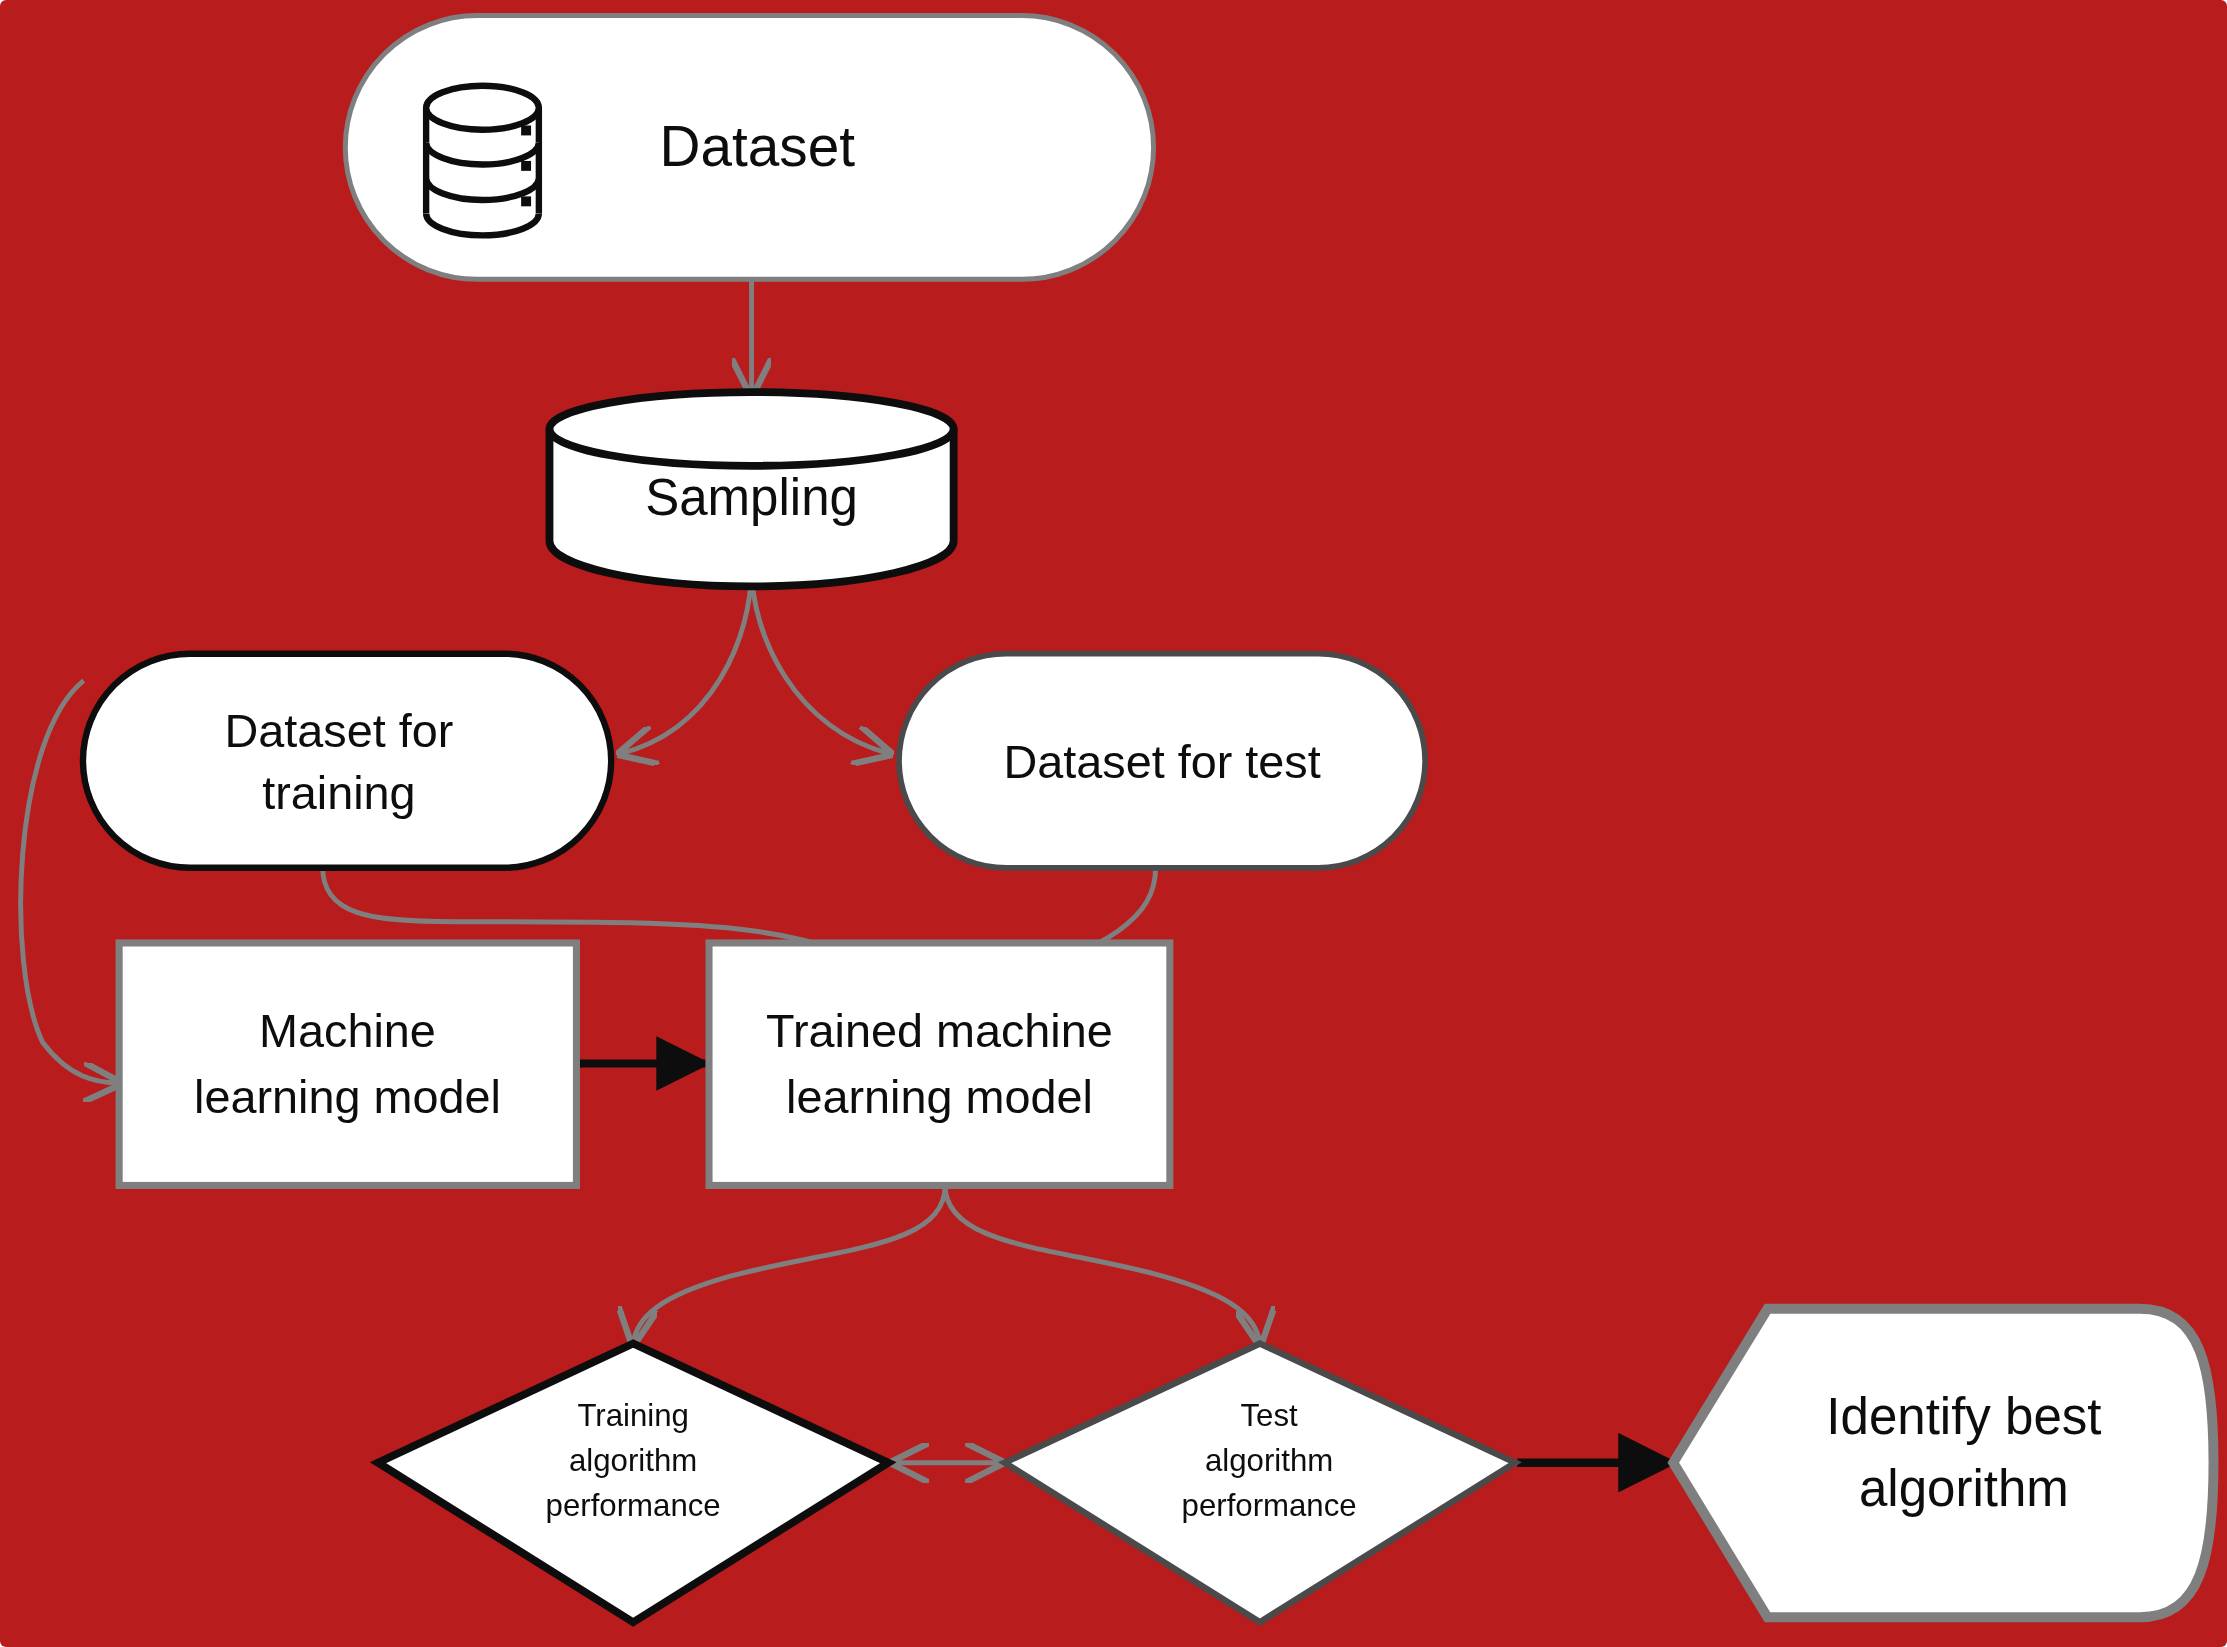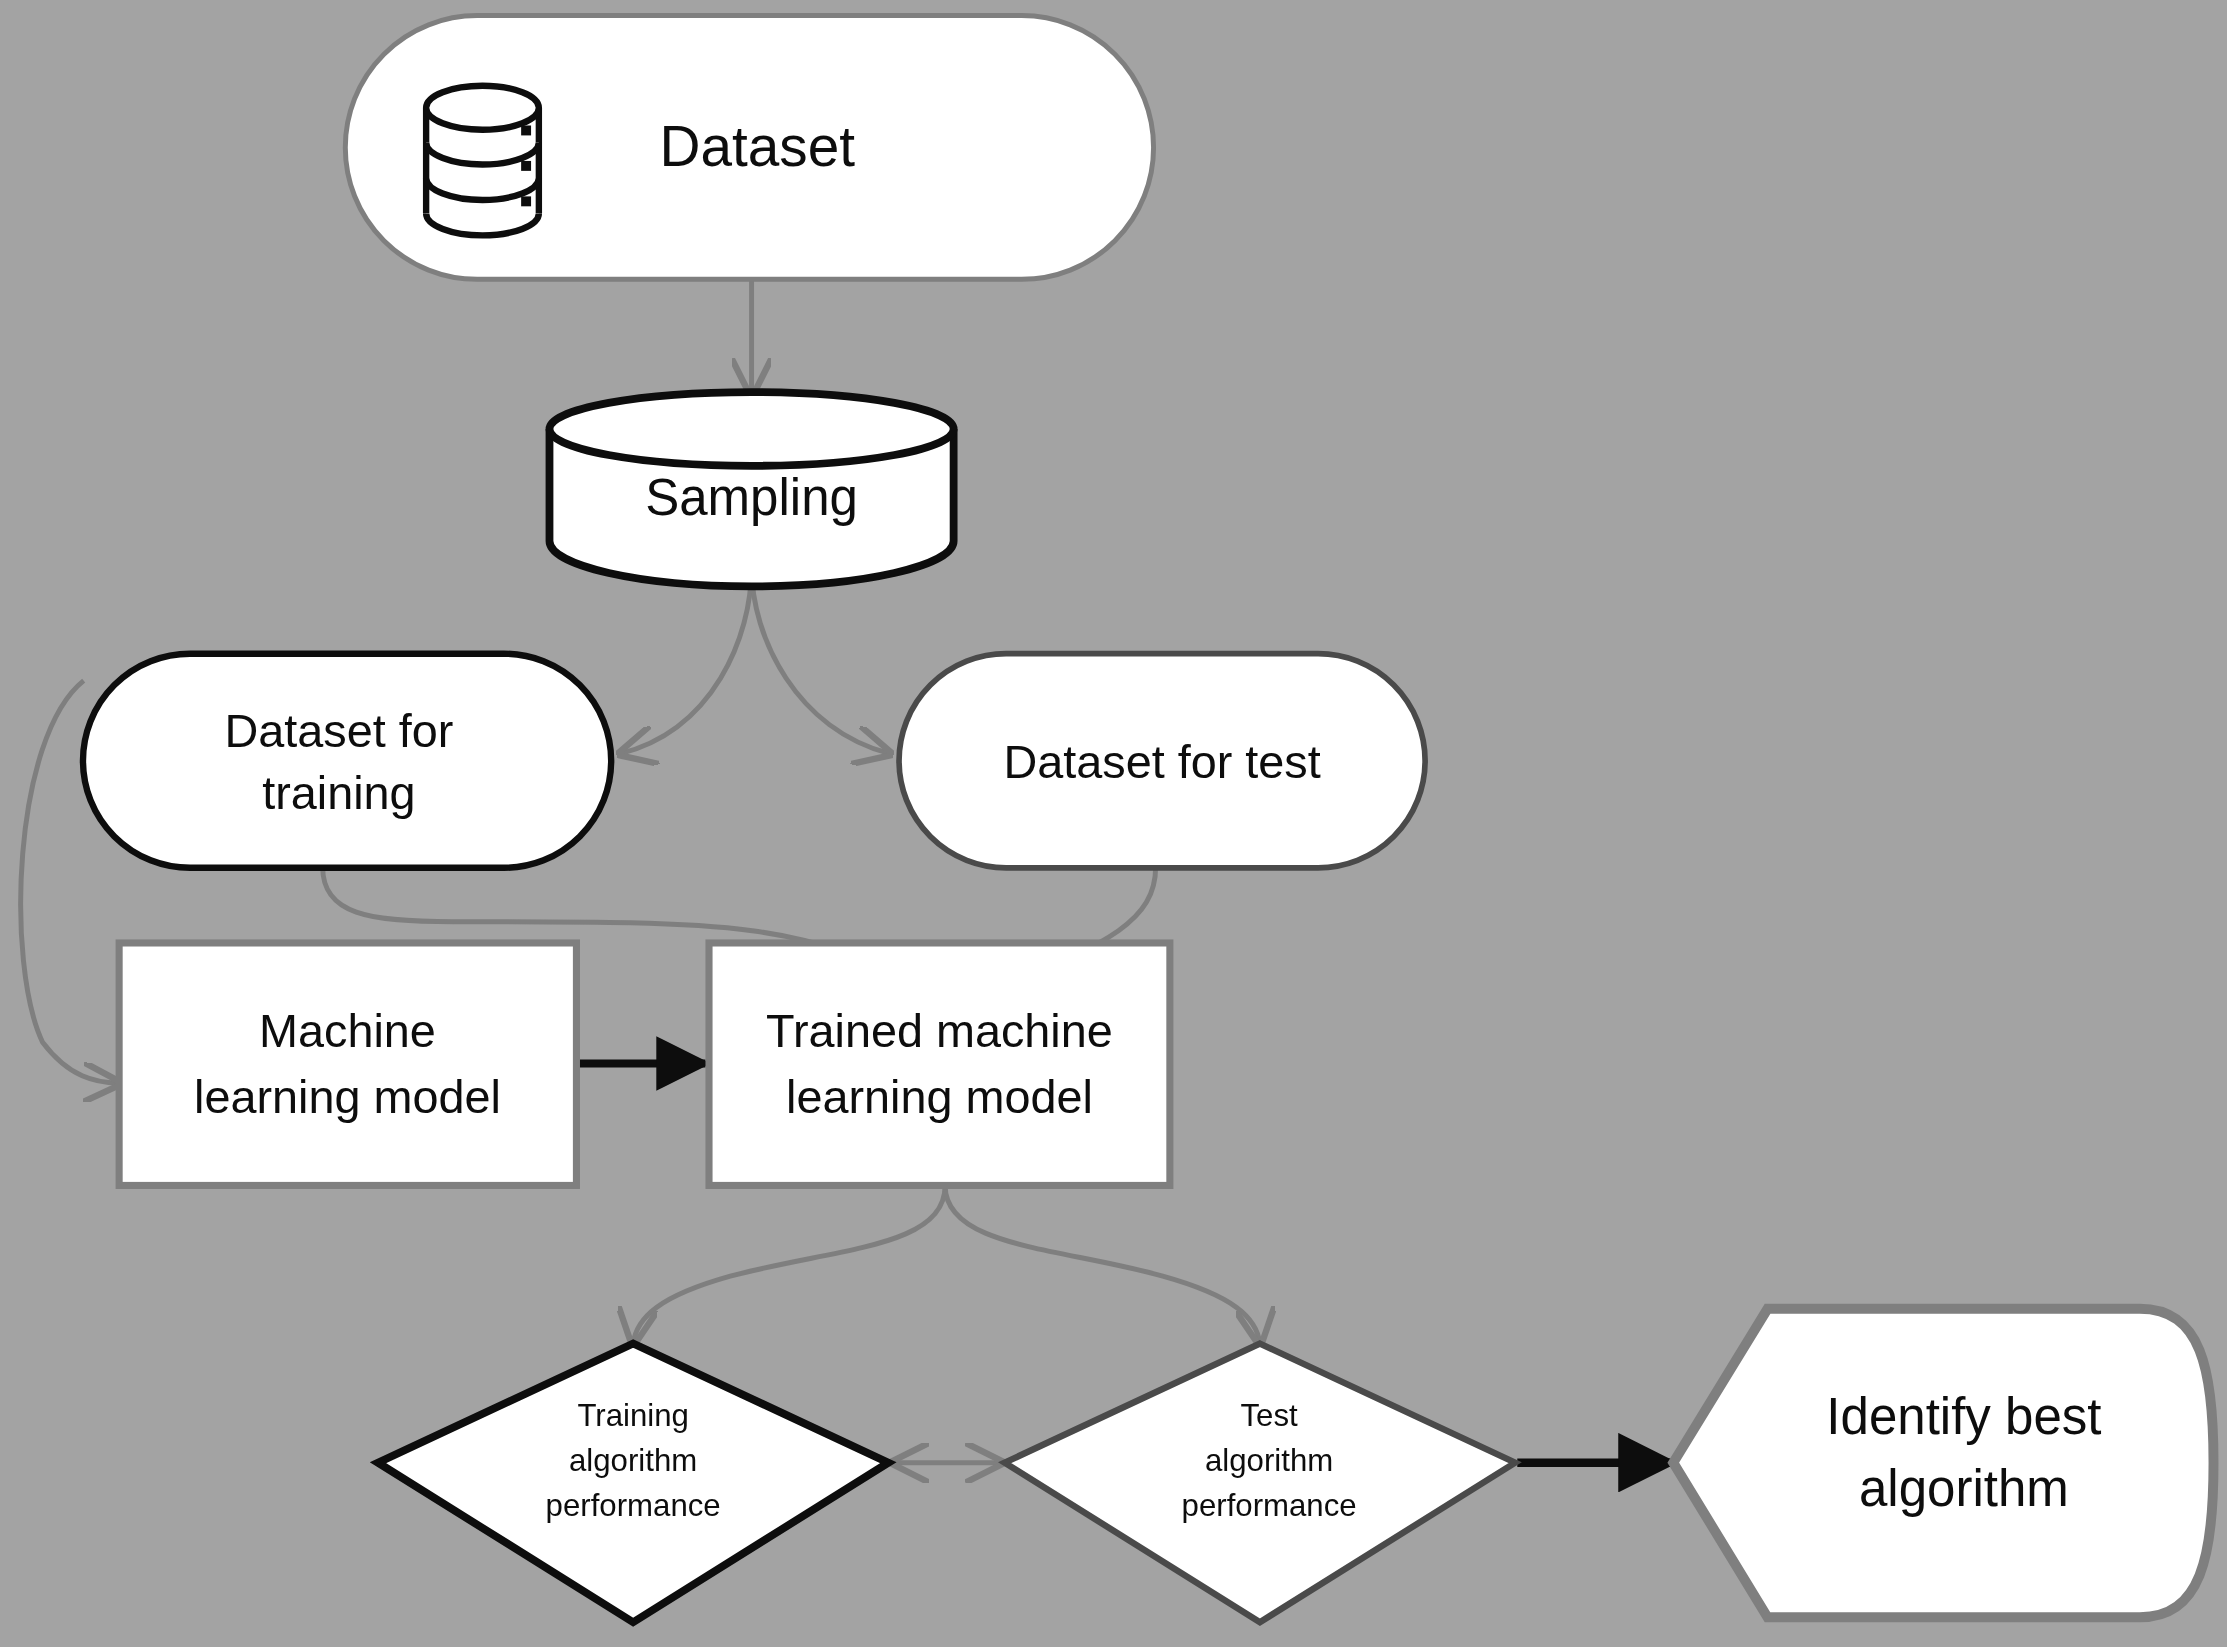--- a/index.html
+++ b/index.html
@@ -10,21 +10,22 @@
   body {
     width: 2227px;
     height: 1647px;
     font-family: "Liberation Sans", sans-serif;
     overflow: hidden;
   }
   #flow-root {
     position: relative;
     width: 2227px;
     height: 1647px;
-    background: #a3a3a3;
+    background: #b91c1c;
+    border-radius: 6px;
   }
   svg#flow-svg {
     display: block;
     width: 2227px;
     height: 1647px;
   }
   .node-shape {
     fill: #ffffff;
   }
   .node-label {

